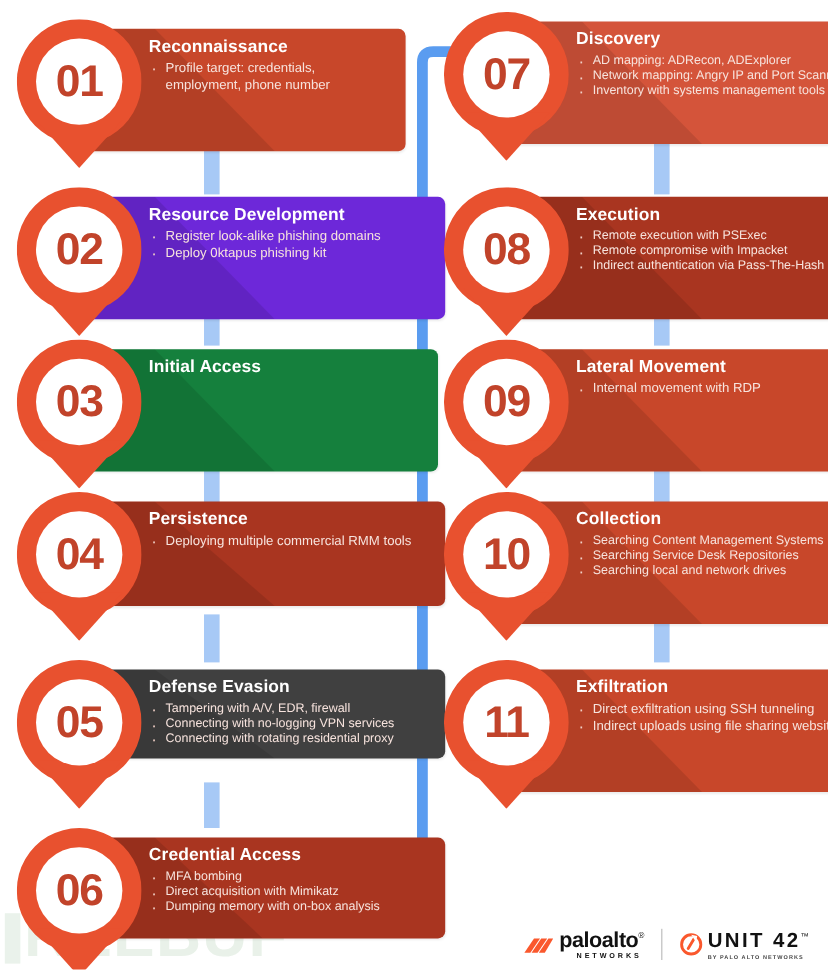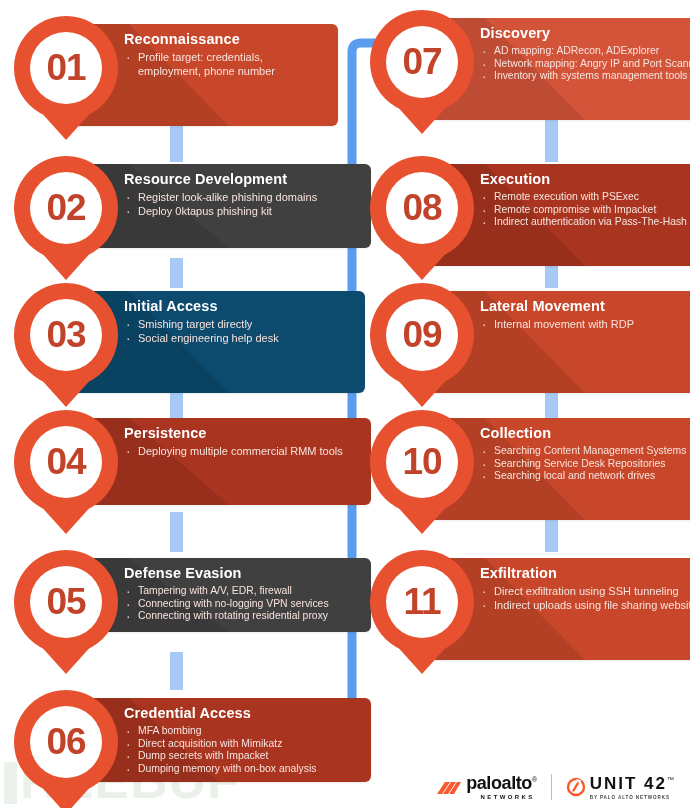--- a/index.html
+++ b/index.html
@@ -196,21 +196,21 @@
       <svg viewBox="0 0 104 124" width="104" height="124">
         <path d="M52 0 A52 52 0 1 1 51.99 0 Z" fill="#e8512f"></path>
         <path d="M16 84 L52 124 L88 84 Z" fill="#e8512f"></path>
         <circle cx="52" cy="52" r="36" fill="#ffffff"></circle>
       </svg>
       <div class="num">01</div>
     </div>
   </div>
 
   <div class="card" style="left:14px; top:156px;">
-    <div class="card-body" style="width:302px; height:84px; background:#404040;">
+    <div class="card-body" style="width:302px; height:102px; background:#6d28d9;">
       <svg class="shade" viewBox="0 0 302 102" preserveAspectRatio="none">
         <polygon points="0,0 60,0 160,102 0,102" fill="#000" opacity="0.10"></polygon>
       </svg>
       <div class="card-content">
         <div class="card-title">Resource Development</div>
         <ul class="bullets">
           <li>Register look-alike phishing domains</li>
           <li>Deploy 0ktapus phishing kit</li>
         </ul>
       </div>
@@ -219,30 +219,26 @@
       <svg viewBox="0 0 104 124" width="104" height="124">
         <path d="M52 0 A52 52 0 1 1 51.99 0 Z" fill="#e8512f"></path>
         <path d="M16 84 L52 124 L88 84 Z" fill="#e8512f"></path>
         <circle cx="52" cy="52" r="36" fill="#ffffff"></circle>
       </svg>
       <div class="num">02</div>
     </div>
   </div>
 
   <div class="card" style="left:14px; top:283px;">
-    <div class="card-body" style="width:296px; height:102px; background:#0c4a6e;">
+    <div class="card-body" style="width:296px; height:102px; background:#15803d;">
       <svg class="shade" viewBox="0 0 296 102" preserveAspectRatio="none">
         <polygon points="0,0 60,0 160,102 0,102" fill="#000" opacity="0.10"></polygon>
       </svg>
       <div class="card-content">
         <div class="card-title">Initial Access</div>
-        <ul class="bullets">
-          <li>Smishing target directly</li>
-          <li>Social engineering help desk</li>
-        </ul>
       </div>
     </div>
     <div class="pin">
       <svg viewBox="0 0 104 124" width="104" height="124">
         <path d="M52 0 A52 52 0 1 1 51.99 0 Z" fill="#e8512f"></path>
         <path d="M16 84 L52 124 L88 84 Z" fill="#e8512f"></path>
         <circle cx="52" cy="52" r="36" fill="#ffffff"></circle>
       </svg>
       <div class="num">03</div>
     </div>
@@ -297,21 +293,20 @@
   <div class="card" style="left:14px; top:690px;">
     <div class="card-body" style="width:302px; height:84px; background:#a93520;">
       <svg class="shade" viewBox="0 0 302 84" preserveAspectRatio="none">
         <polygon points="0,0 60,0 150,84 0,84" fill="#000" opacity="0.10"></polygon>
       </svg>
       <div class="card-content">
         <div class="card-title">Credential Access</div>
         <ul class="bullets small">
           <li>MFA bombing</li>
           <li>Direct acquisition with Mimikatz</li>
-          <li>Dump secrets with Impacket</li>
           <li>Dumping memory with on-box analysis</li>
         </ul>
       </div>
     </div>
     <div class="pin">
       <svg viewBox="0 0 104 124" width="104" height="124">
         <path d="M52 0 A52 52 0 1 1 51.99 0 Z" fill="#e8512f"></path>
         <path d="M16 84 L52 124 L88 84 Z" fill="#e8512f"></path>
         <circle cx="52" cy="52" r="36" fill="#ffffff"></circle>
       </svg>

